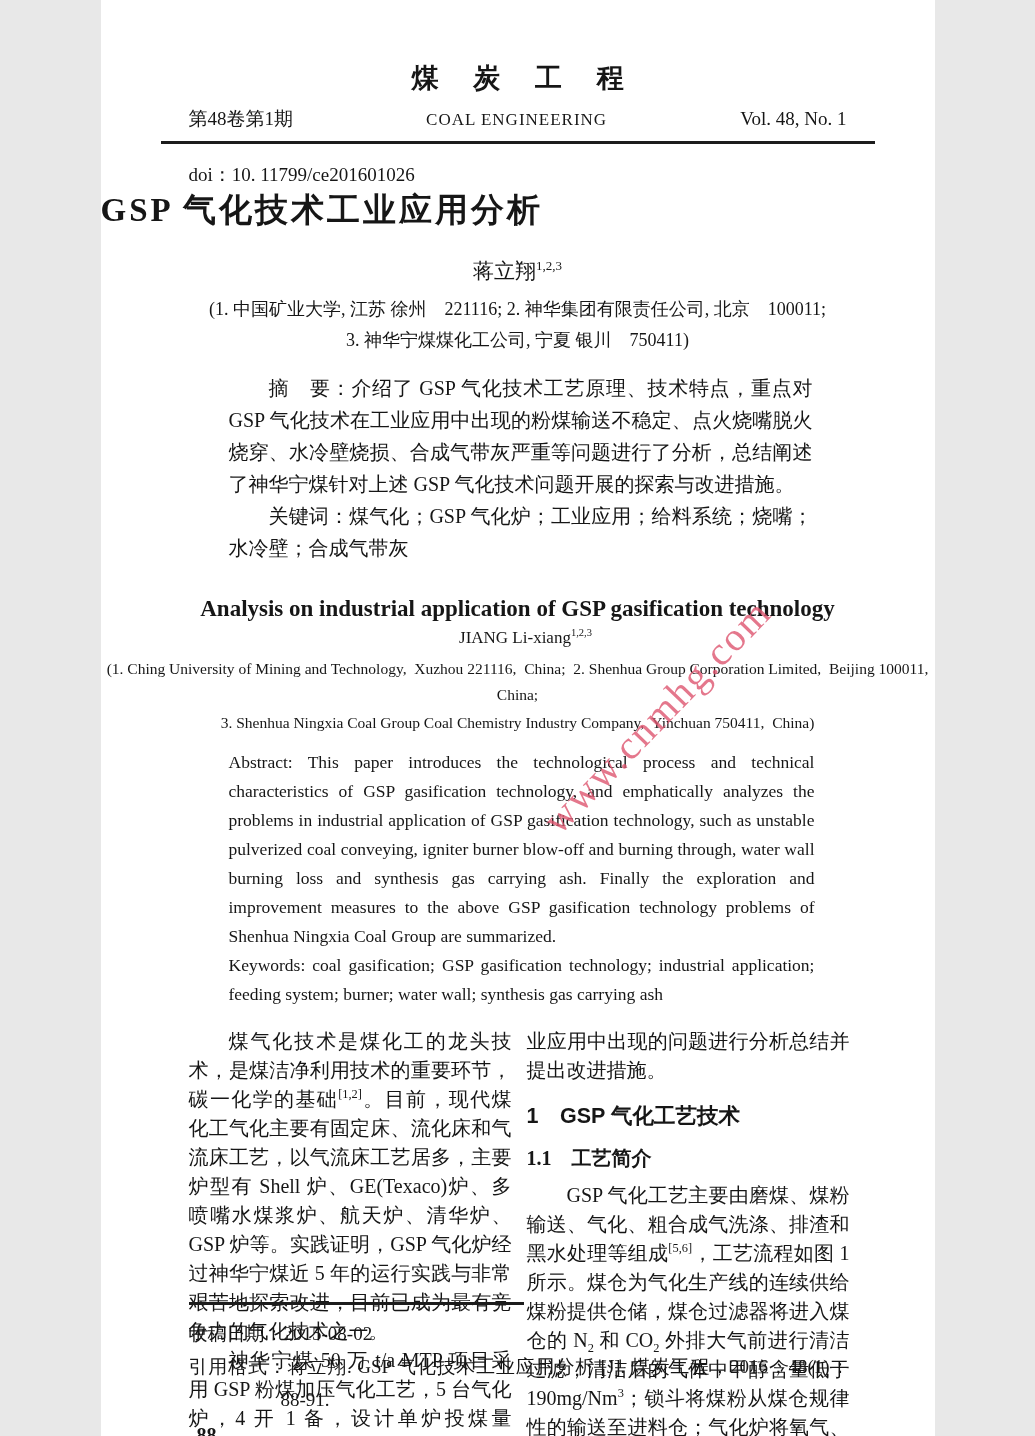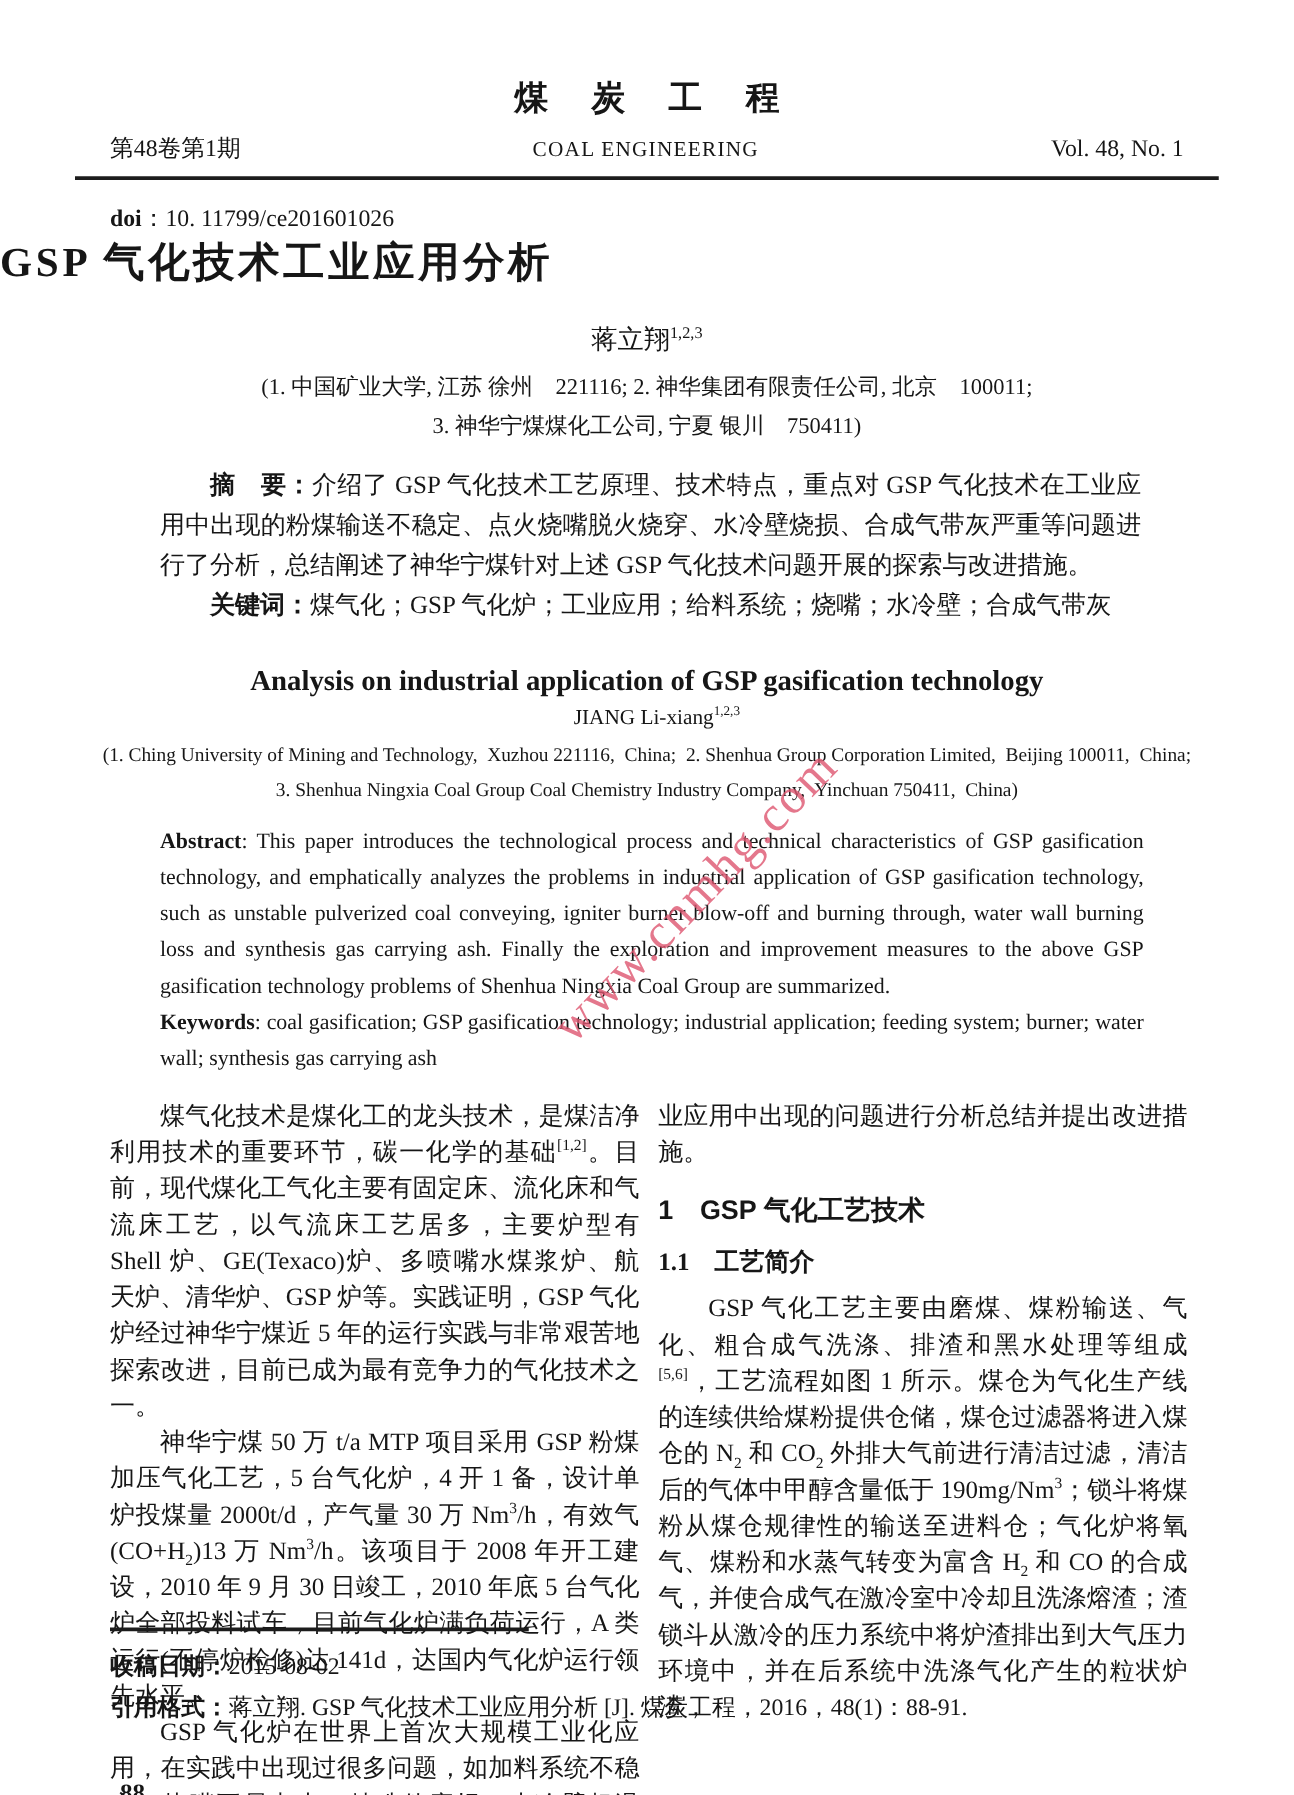--- a/index.html
+++ b/index.html
@@ -1,25 +1,25 @@
 <!DOCTYPE html>
 <html><head>
 <meta charset="utf-8">
 <title>Scanned journal page</title>
 <style>
   html,body{margin:0;padding:0;background:#e8e8e8;}
   .page{
-    position:relative; width:1035px; height:1436px; margin:0 auto;
+    position:relative; width:834px; height:1436px; margin:0 auto;
     background:#ffffff; overflow:hidden;
     font-family:"Liberation Serif","DejaVu Serif",serif;
     color:#161616;
   }
   sup{font-size:0.62em; line-height:0; vertical-align:super;}
   sub{font-size:0.62em; line-height:0; vertical-align:sub;}
-  b{font-weight:bold;}
+  b{font-weight:normal;}
 
   
   .masthead{margin:0 60px; padding-top:60px; padding-bottom:9px; border-bottom:3px solid #1c1c1c;}
   .journal-cn{text-align:center; font-size:27px; font-weight:bold; letter-spacing:14px; text-indent:14px;}
   .masthead-row{display:flex; justify-content:space-between; align-items:baseline; margin-top:10px; padding:0 28px; font-size:19px;}
   .journal-en{font-size:17px; letter-spacing:1px; font-weight:500;}
 
   .doi-line{margin:18px 0 0 88px; font-size:19px;}
 
   .title-cn{text-align:left; font-size:33px; font-weight:bold; letter-spacing:3px; }

